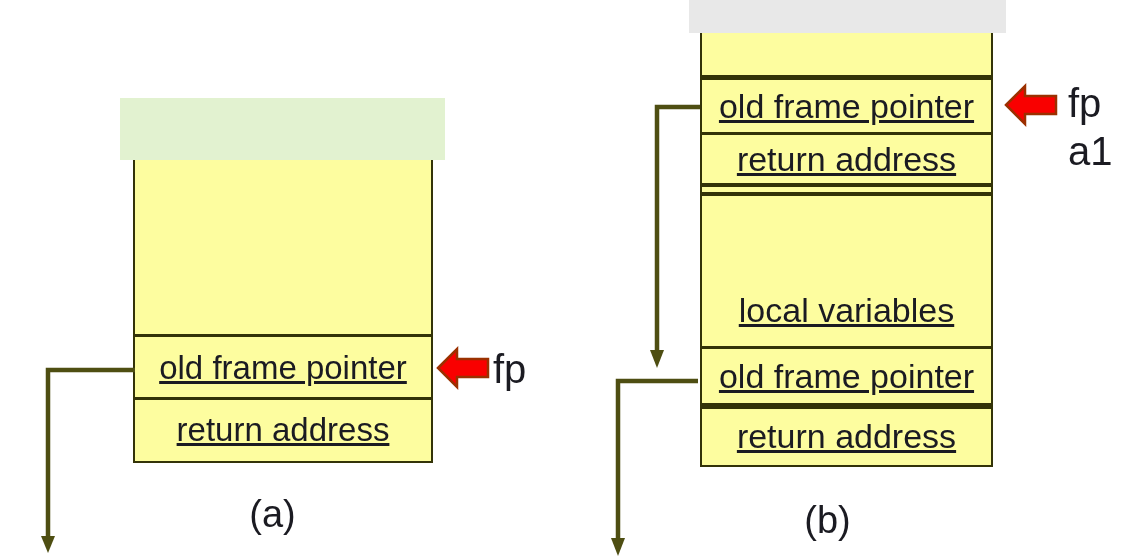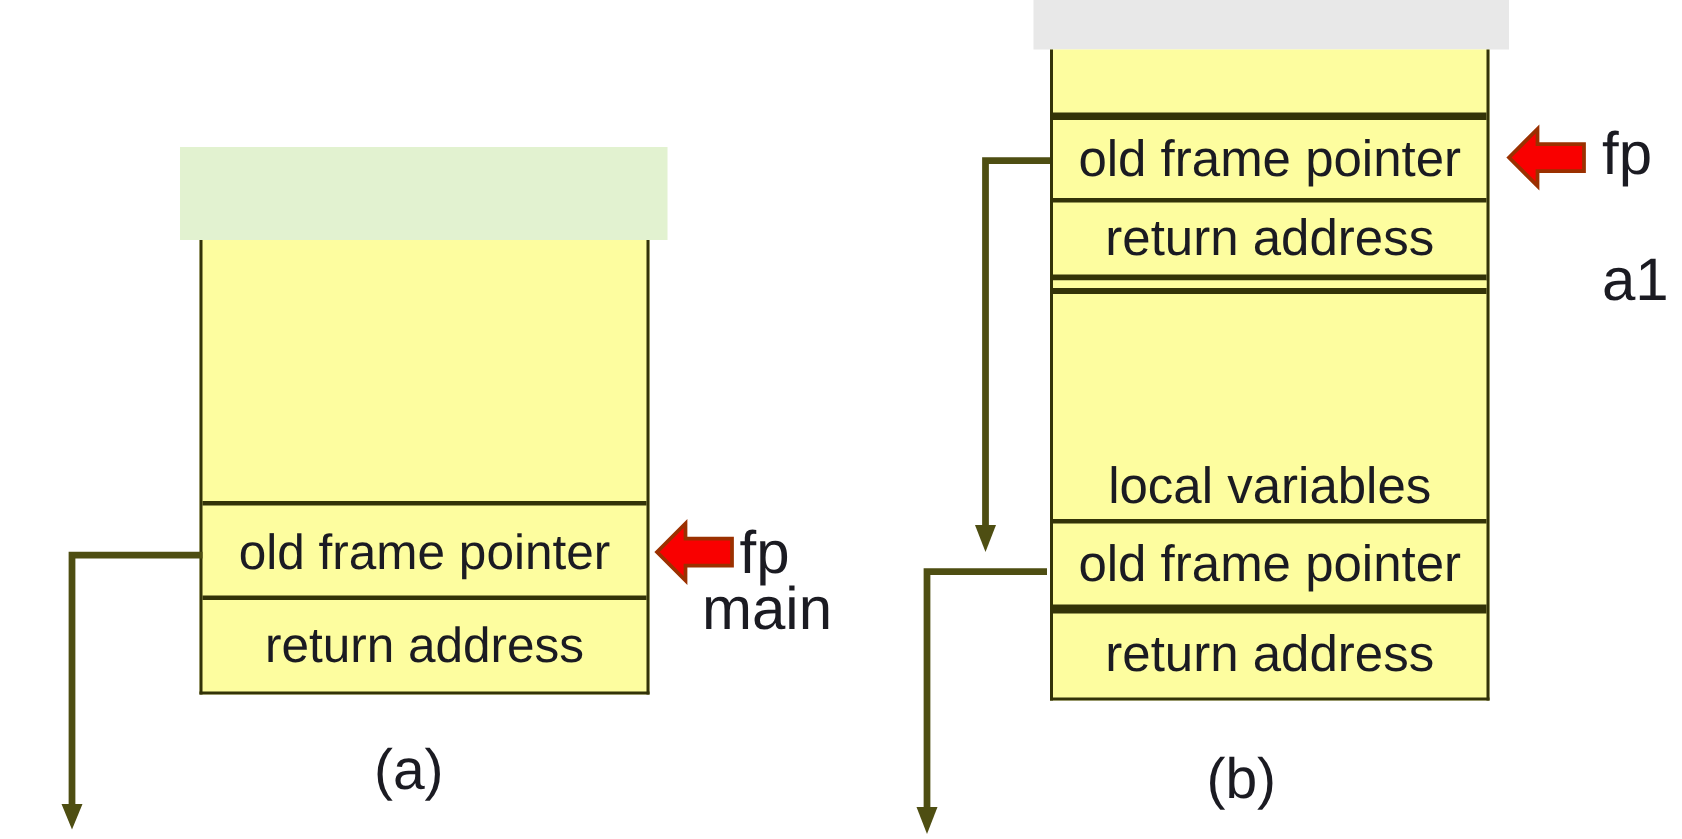--- a/index.html
+++ b/index.html
@@ -8,51 +8,51 @@
     background:var(--background,#fff);
     font-family:"Liberation Sans", sans-serif;
     color:var(--text,#1b1b22);
   }
   .band{position:absolute;}
   .band-a{left:120px;top:98px;width:325px;height:62px;background:var(--band-a,#e2f2d0);}
   .band-b{left:689px;top:0px;width:317px;height:33px;background:var(--band-b,#e8e8e8);}
   .stack-box{
     position:absolute;background:var(--stack-fill,#fdfd9f);
     border:2px solid var(--border,#333308);border-top:none;
-    display:flex;flex-direction:column;box-sizing:border-box;
+    display:flex;flex-direction:column;box-sizing:border-box;text-decoration:underline;
   }
   .stack-a{left:133px;top:160px;width:300px;height:303px;}
   .stack-b{left:700px;top:33px;width:293px;height:434px;}
   .cell{
     display:flex;align-items:center;justify-content:center;
     font-size:33px;line-height:1;flex:0 0 auto;
   }
   .stack-b .cell{font-size:34px;}
   .divider{flex:0 0 auto;background:var(--border,#333308);}
   .d2{height:3px;} .d3{height:3px;} .d5{height:5px;} .d6{height:6px;} .d4{height:4px;}
   .gap5{height:5px;flex:0 0 auto;background:var(--stack-fill,#fdfd9f);}
   .spacer-a{height:174px;flex:0 0 auto;}
   .spacer-b{height:42px;flex:0 0 auto;}
   .row-a1{height:60px;} .row-a2{height:59px;}
   .row-b1{height:52px;} .row-b2{height:48px;}
-  .row-locals{height:150px;align-items:flex-end;padding-bottom:5px;box-sizing:border-box;}
+  .row-locals{height:150px;align-items:flex-end;padding-bottom:19px;box-sizing:border-box;}
   .row-b4{height:54px;} .row-b5{height:54px;}
   .fp-arrow{position:absolute;width:54px;height:46px;}
   .fp-arrow-a{left:436px;top:345px;}
   .fp-arrow-b{left:1004px;top:82px;}
   .fp-arrow polygon{
     fill:var(--fp-arrow-fill,#f90000);
     stroke:var(--fp-arrow-stroke,#9b3000);
     stroke-width:2.5;stroke-linejoin:miter;
   }
   .fp-text{position:absolute;font-size:40px;line-height:1.1;white-space:nowrap;}
   .fp-reg-a{left:493px;top:347px;}
   .fp-frame-a{left:468px;top:384px;}
   .fp-reg-b{left:1068px;top:81px;}
-  .fp-frame-b{left:1068px;top:129px;margin-top:36px;}
+  .fp-frame-b{left:1068px;top:129px;}
   .caption{position:absolute;width:95px;text-align:center;font-size:38px;line-height:1.1;}
   .caption-a{left:225px;top:494px;}
   .caption-b{left:780px;top:500px;}
   .arrows-layer{position:absolute;left:0;top:0;width:1121px;height:559px;}
   .arrows-layer path{fill:none;stroke:var(--pointer-arrow,#4e4e12);stroke-width:4.5;stroke-linejoin:miter;}
   .arrows-layer polygon{fill:var(--pointer-arrow,#4e4e12);stroke:none;}
 </style>
 </head>
 <body>
 
@@ -65,21 +65,20 @@
     <div class="divider d2"></div>
     <div class="cell row-a1">old frame pointer</div>
     <div class="divider d2"></div>
     <div class="cell row-a2">return address</div>
   </div>
 
   <svg class="fp-arrow fp-arrow-a" viewBox="0 0 54 46">
     <polygon points="2,23 21,4 21,14 52,14 52,32 21,32 21,42"></polygon>
   </svg>
   <div class="fp-text fp-reg-a">fp</div>
-  <div class="fp-text fp-frame-a">main</div>
 
   <div class="caption caption-a">(a)</div>
 
   <div class="band band-b"></div>
 
   <div class="stack-box stack-b">
     <div class="spacer-b"></div>
     <div class="divider d5"></div>
     <div class="cell row-b1">old frame pointer</div>
     <div class="divider d3"></div>

